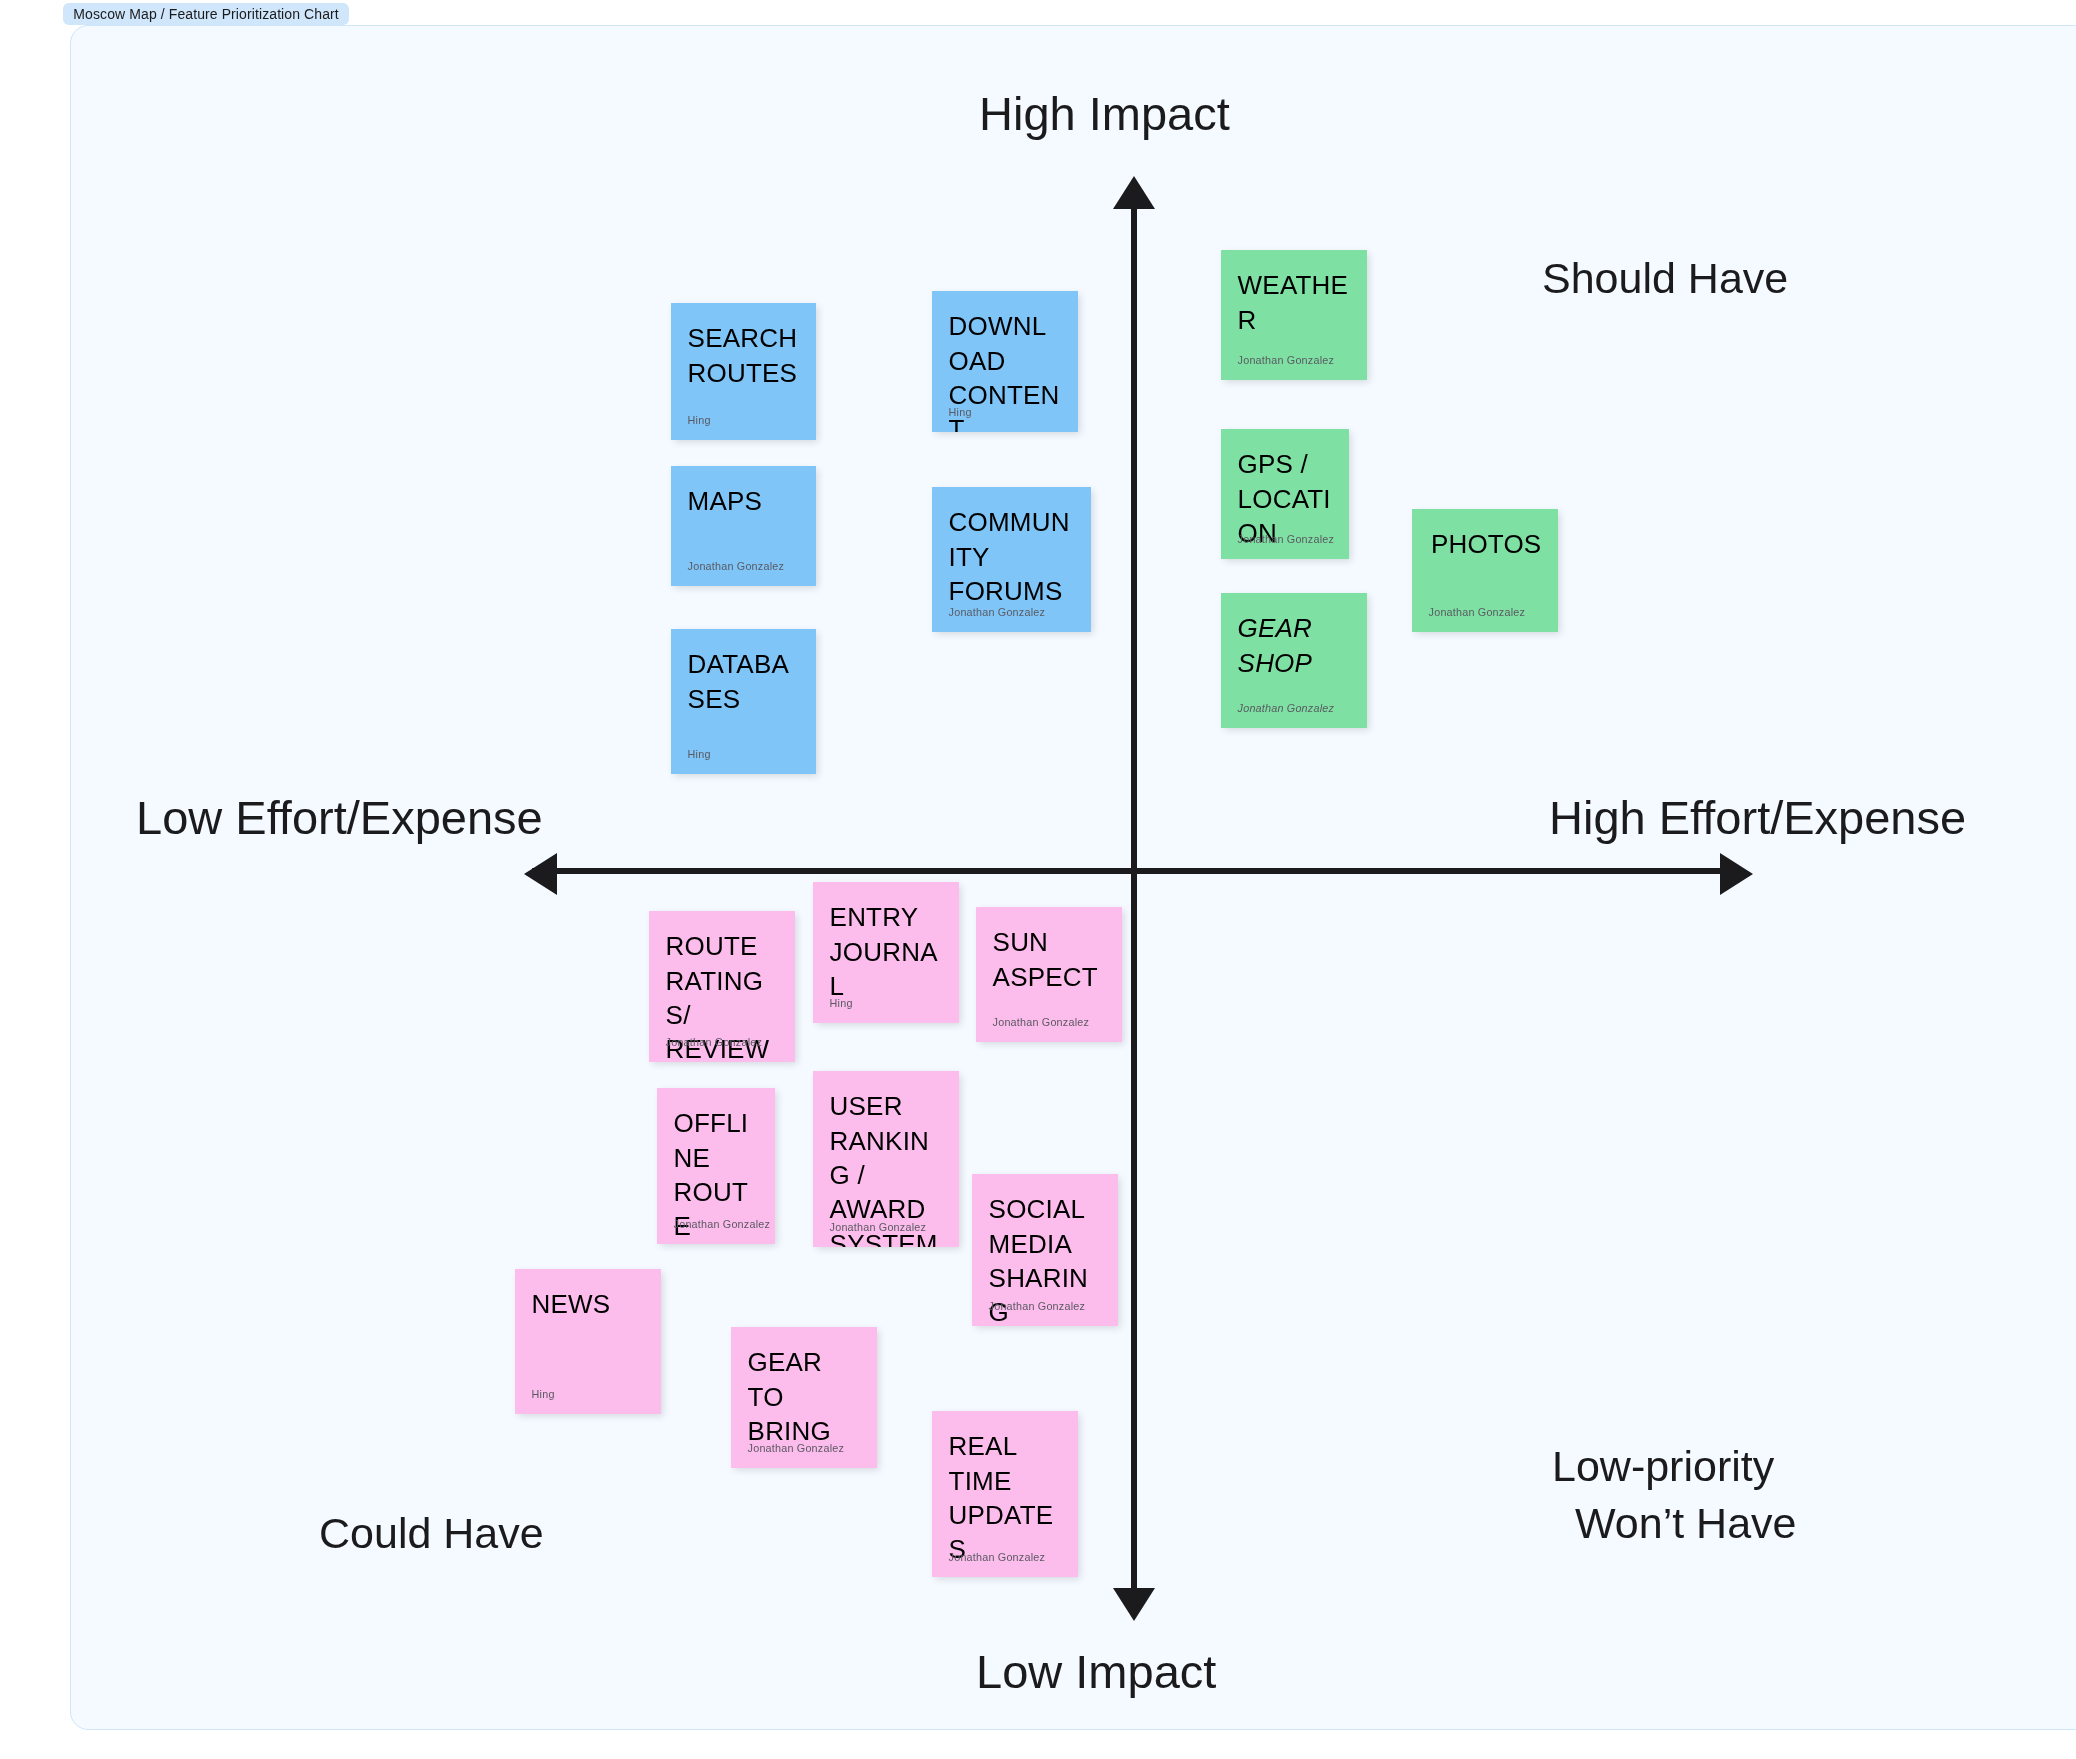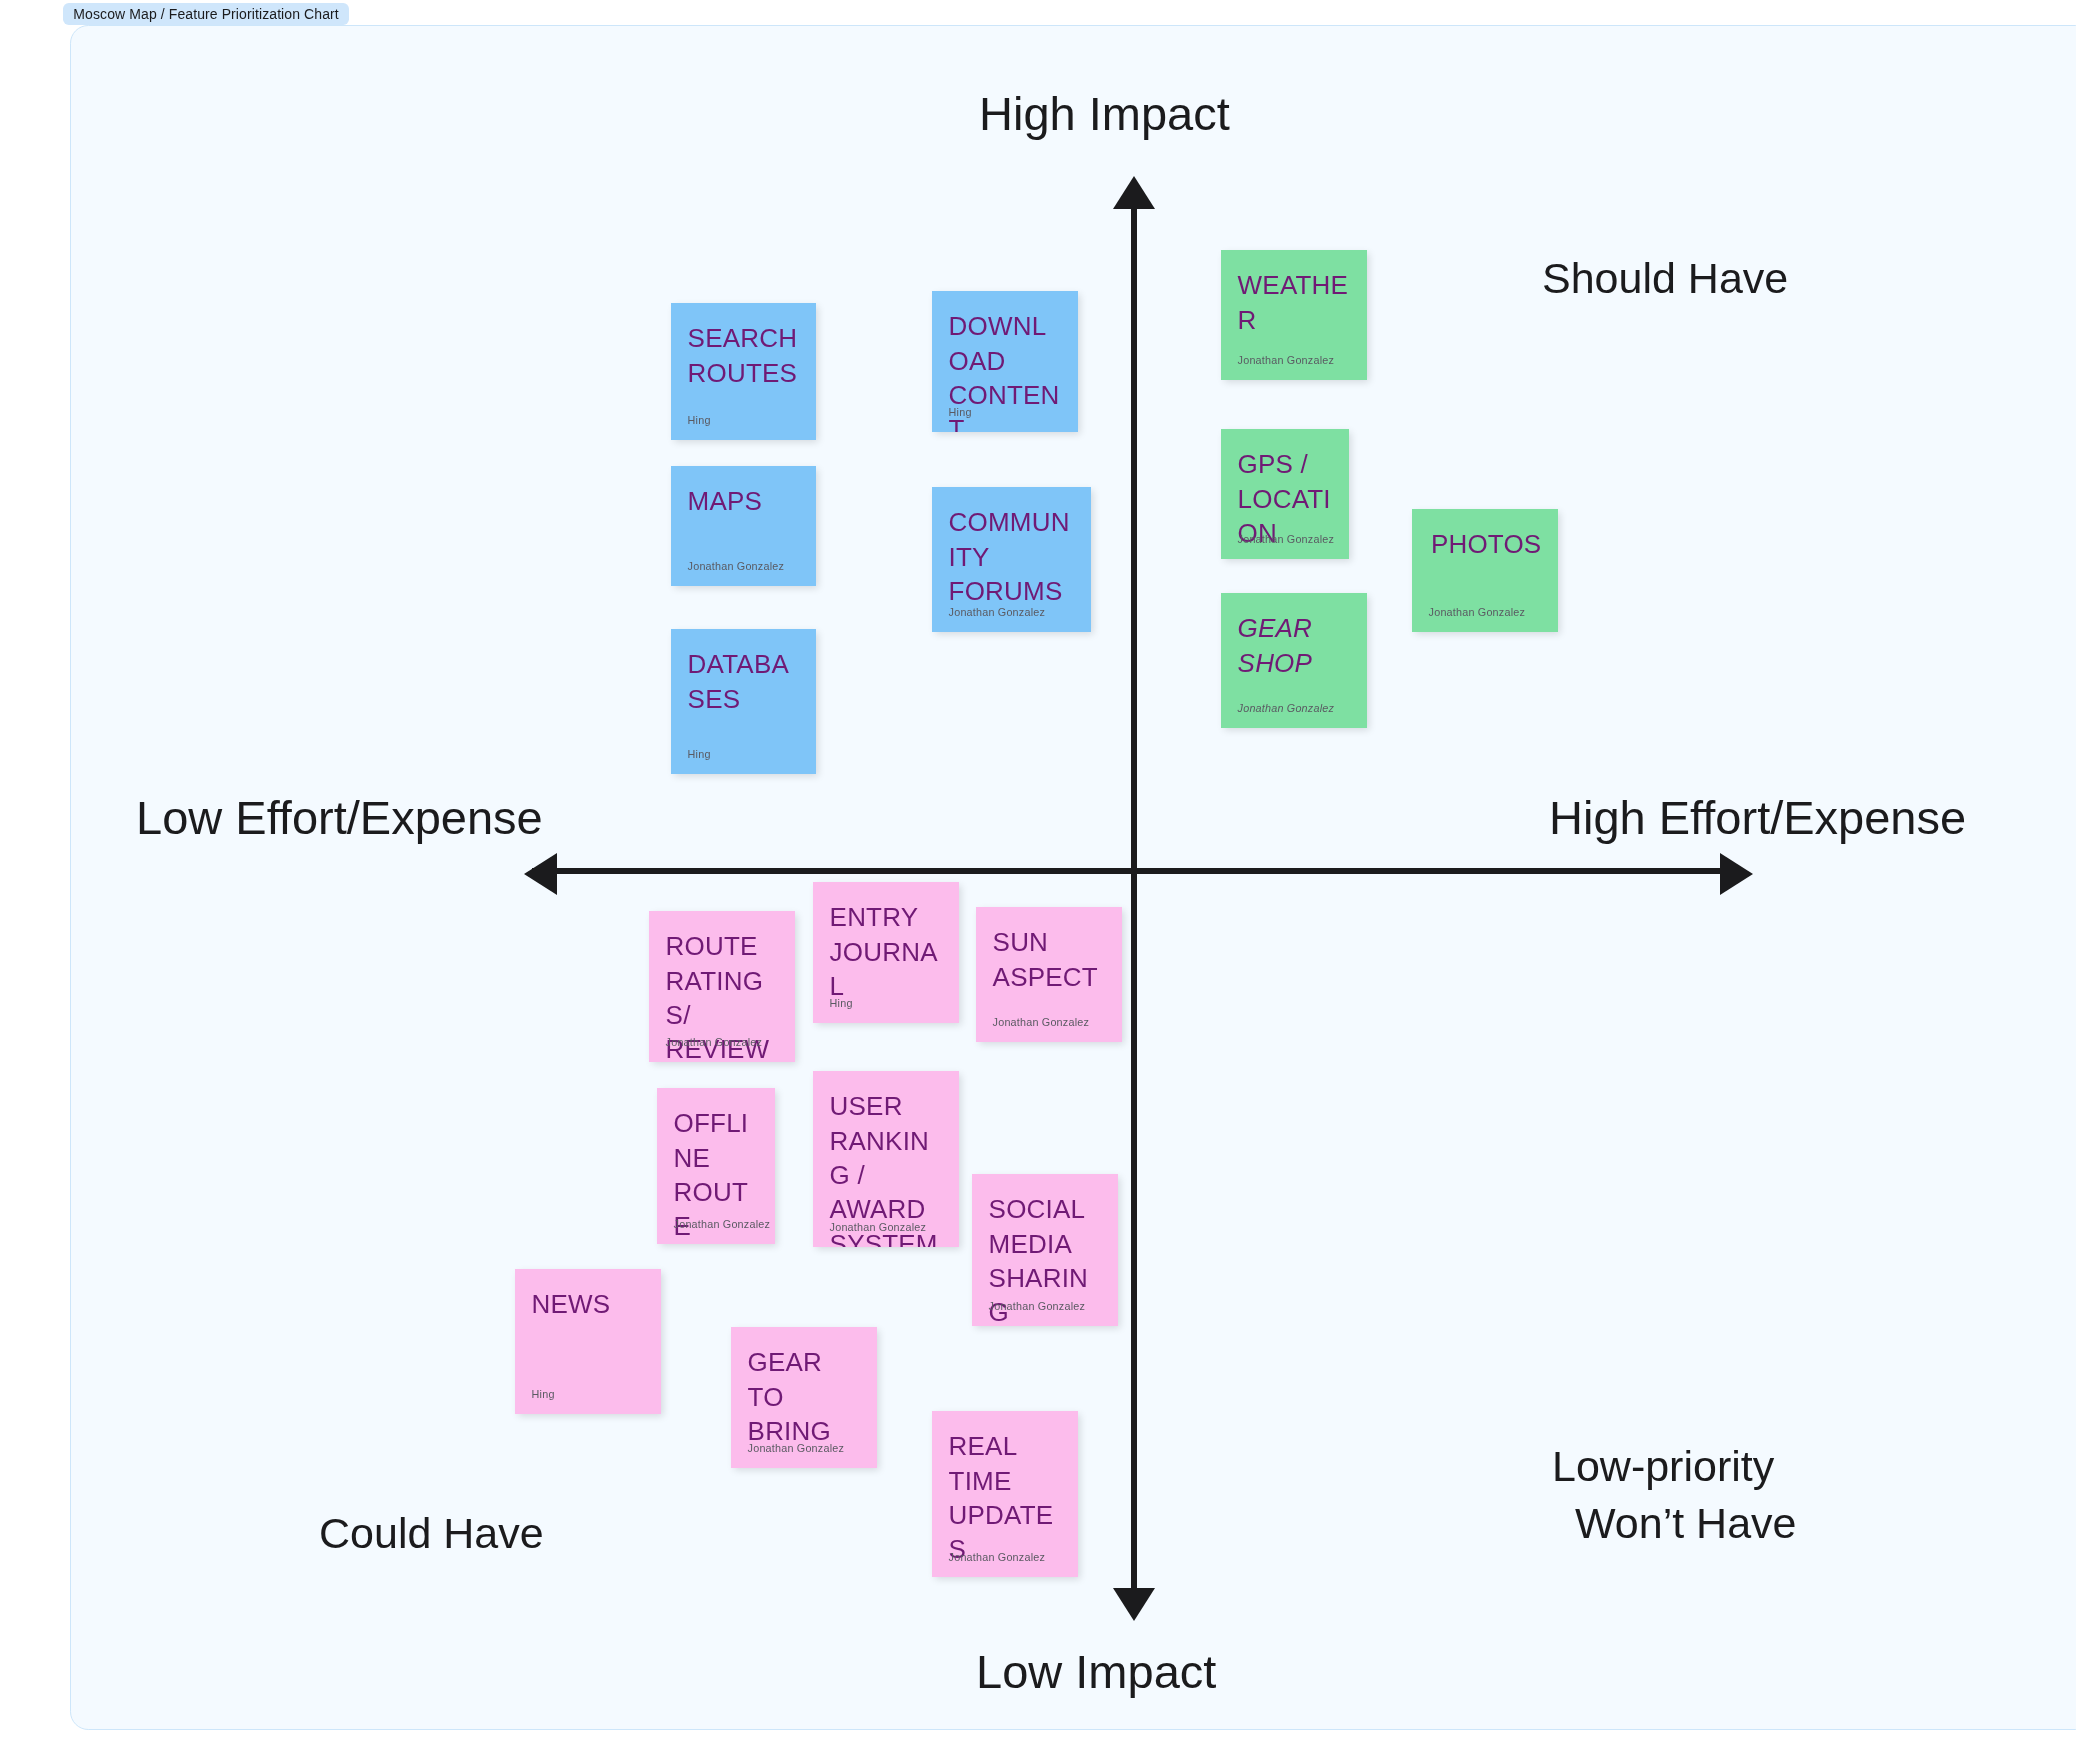--- a/index.html
+++ b/index.html
@@ -135,21 +135,21 @@
     box-shadow: 3.3px 3.3px 7.5px rgba(0,0,0,0.13);
     overflow: hidden;
   }
   .note.blue  { background: #7fc5f8; }
   .note.green { background: #7ee0a2; }
   .note.pink  { background: #fcbcec; }
 
   .note-title {
     font-size: 26px;
     line-height: 1.32;
-    color: #701a75;
+    color: #000000;
     letter-spacing: 0.2px;
     word-break: break-word;
   }
   .note-author {
     position: absolute;
     left: 16.6px;
     bottom: 14px;
     font-size: 10.8px;
     color: #5a5a62;
     letter-spacing: 0.2px;

